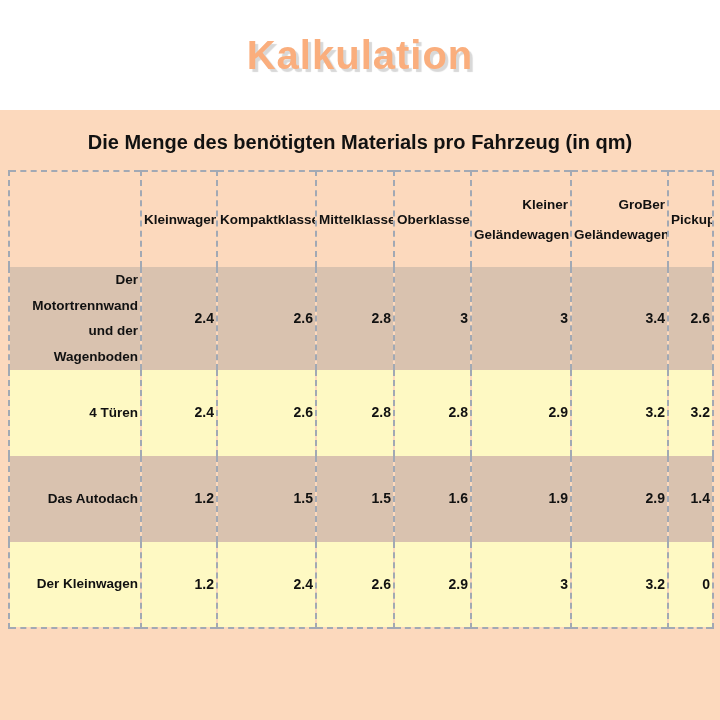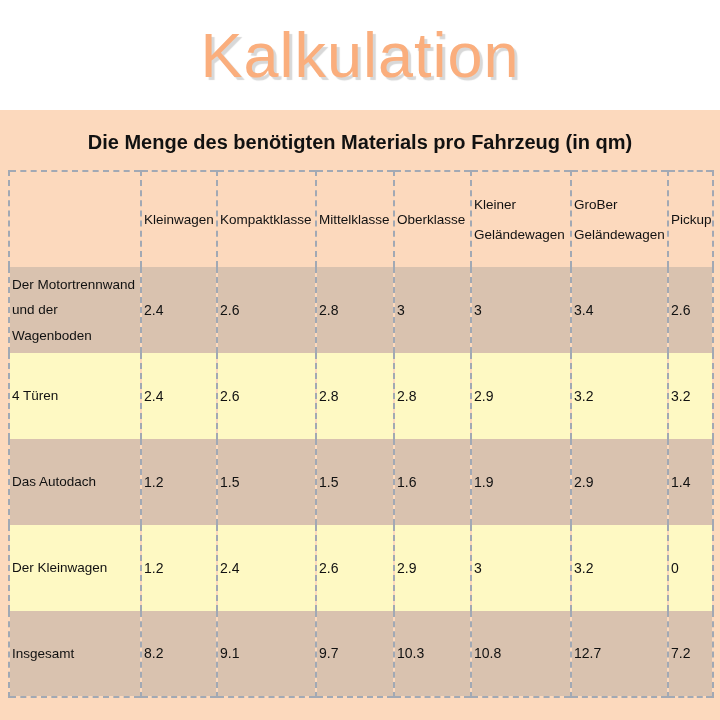--- a/index.html
+++ b/index.html
@@ -10,22 +10,22 @@
     color: #111111;
     overflow: hidden;
   }
   .title-area {
     height: 110px;
     display: flex; align-items: center; justify-content: center;
     background: #ffffff;
   }
   .page-title {
     margin: 0;
-    font-size: 63px;
-    font-weight: normal;
+    font-size: 40px;
+    font-weight: bold;
     color: #FAAE7D;
     letter-spacing: 1px;
     text-shadow: 3px 3px 1px #d8d8d8;
   }
   .band {
     height: 610px;
     background: #FCD9BD;
     box-sizing: border-box;
     padding-top: 21px;
   }
@@ -42,24 +42,24 @@
     width: 704px;
     margin: 16px 8px 0 8px;
     border: 2px dashed #A2A9B4;
     font-size: 14px;
   }
   .calc-table th, .calc-table td {
     border-left: 2px dashed #A2A9B4;
     border-right: 2px dashed #A2A9B4;
     border-top: none;
     border-bottom: none;
-    text-align: left;
+    text-align: right;
     vertical-align: middle;
     padding: 0 2px;
-    font-weight: normal;
+    font-weight: bold;
     overflow: hidden;
   }
   .calc-table thead tr { height: 96px; background: #FCD9BD; }
   .calc-table thead th { line-height: 2.15; font-size: 13.5px; }
   .calc-table tbody tr { height: 86px; }
   .calc-table tbody td { line-height: 1.9; }
   .calc-table td.row-label { font-size: 13.5px; }
   tr.row-tan   { background: #D9C2AF; }
   tr.row-white { background: #fef9c3; }
 </style>
@@ -132,27 +132,17 @@
         <tr class="row-white">
           <td class="row-label">Der Kleinwagen</td>
           <td>1.2</td>
           <td>2.4</td>
           <td>2.6</td>
           <td>2.9</td>
           <td>3</td>
           <td>3.2</td>
           <td>0</td>
         </tr>
-        <tr class="row-tan">
-          <td class="row-label">Insgesamt</td>
-          <td>8.2</td>
-          <td>9.1</td>
-          <td>9.7</td>
-          <td>10.3</td>
-          <td>10.8</td>
-          <td>12.7</td>
-          <td>7.2</td>
-        </tr>
       </tbody>
     </table>
   </section>
 
 </div>
 
 </body></html>

